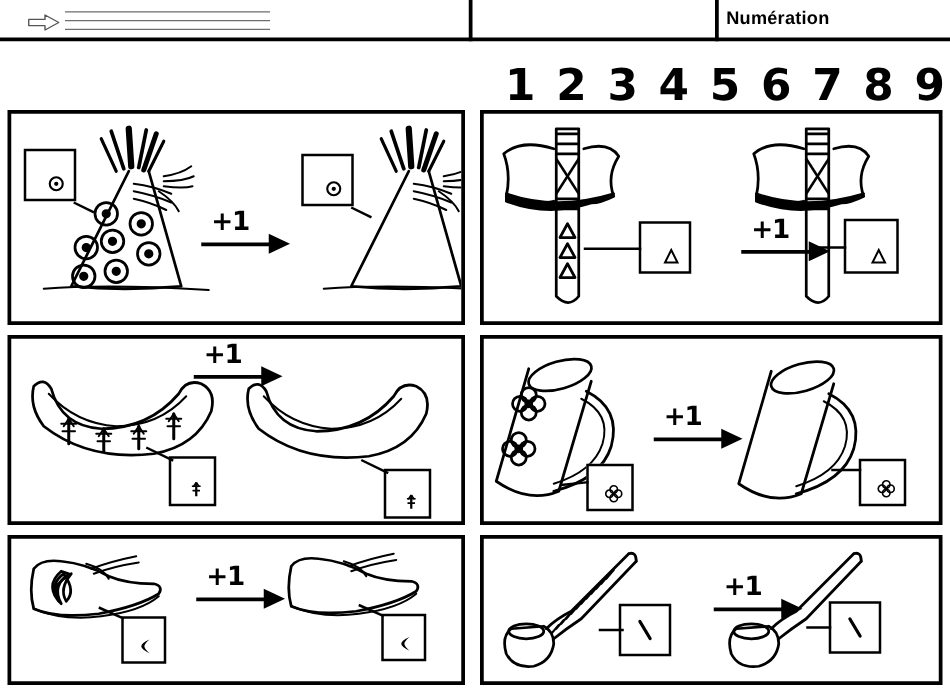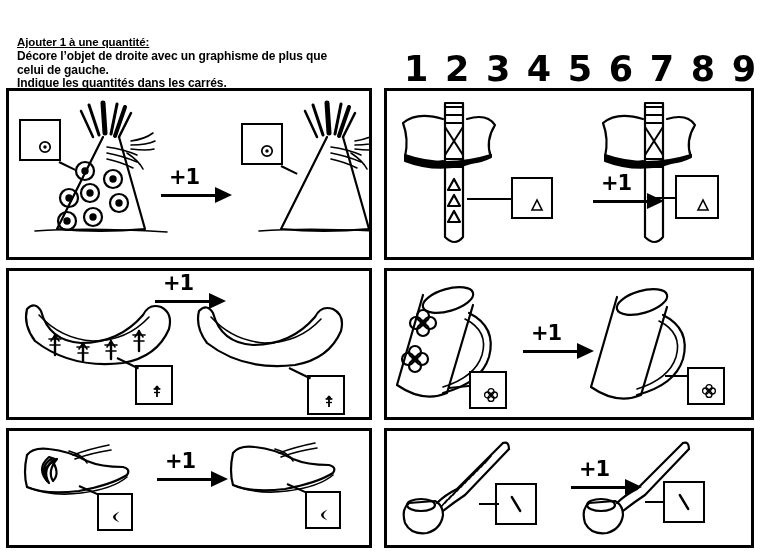--- a/index.html
+++ b/index.html
@@ -179,27 +179,39 @@
   .ink-thin { fill: none; stroke: #000; stroke-width: 1.6; stroke-linecap: round; stroke-linejoin: round; }
   .ink-fat  { fill: #000; stroke: #000; stroke-width: 2; stroke-linejoin: round; }
 
   .art { position: absolute; }
 </style>
 </head>
 <body>
 
 <div class="page">
 
-
-  <div class="instructions">
-    <p class="instr-title">Ajouter 1 à une quantité:</p>
-    <p class="instr-line">Décore l’objet de droite avec un graphisme de plus que</p>
-    <p class="instr-line">celui de gauche.</p>
-    <p class="instr-line">Indique les quantités dans les carrés.</p>
-  </div>
+  <div class="header-bar">
+
+    <div class="name-field">
+      <svg class="arrow-outline" viewBox="0 0 26 14">
+        <path d="M1 4.5 H14 V1 L25 7 L14 13 V9.5 H1 Z" fill="#ffffff" stroke="#555" stroke-width="1.1" stroke-linejoin="round"></path>
+      </svg>
+      <div class="rule-lines">
+        <i></i>
+          <i></i>
+          <i></i>
+      </div>
+    </div>
+
+    <div class="hdr-div hdr-div-1"></div>
+    <div class="hdr-div hdr-div-2"></div>
+
+    <div class="hdr-title">Numération</div>
+  </div>
+
 
   <div class="digit-strip">
     <span class="digit">1</span>
     <span class="digit">2</span>
     <span class="digit">3</span>
     <span class="digit">4</span>
     <span class="digit">5</span>
     <span class="digit">6</span>
     <span class="digit">7</span>
     <span class="digit">8</span>

